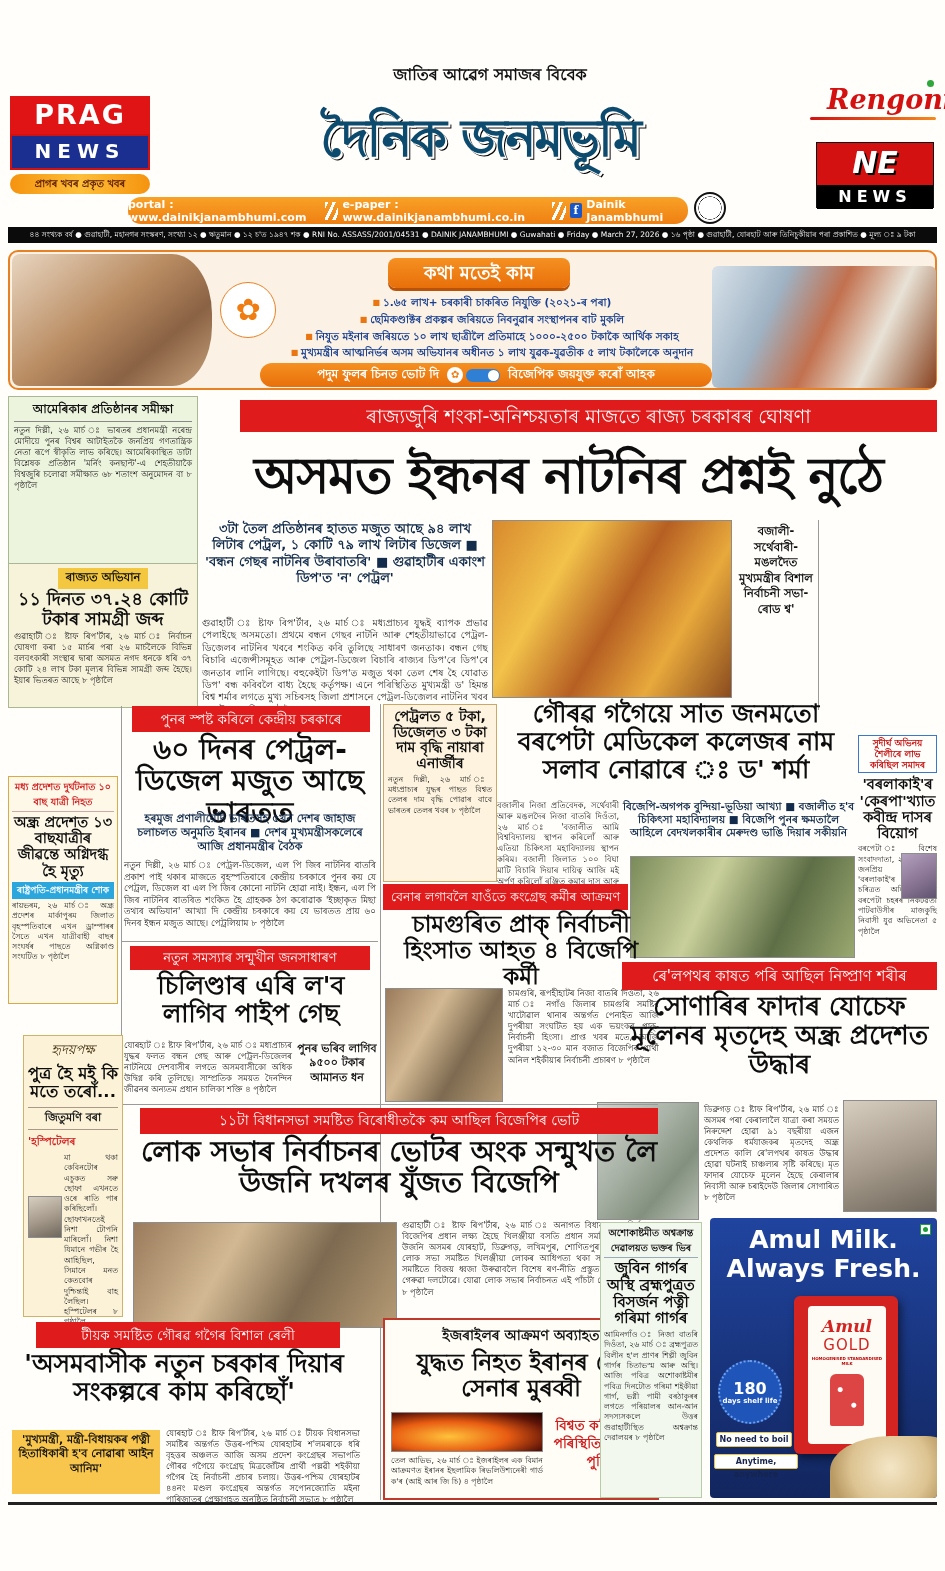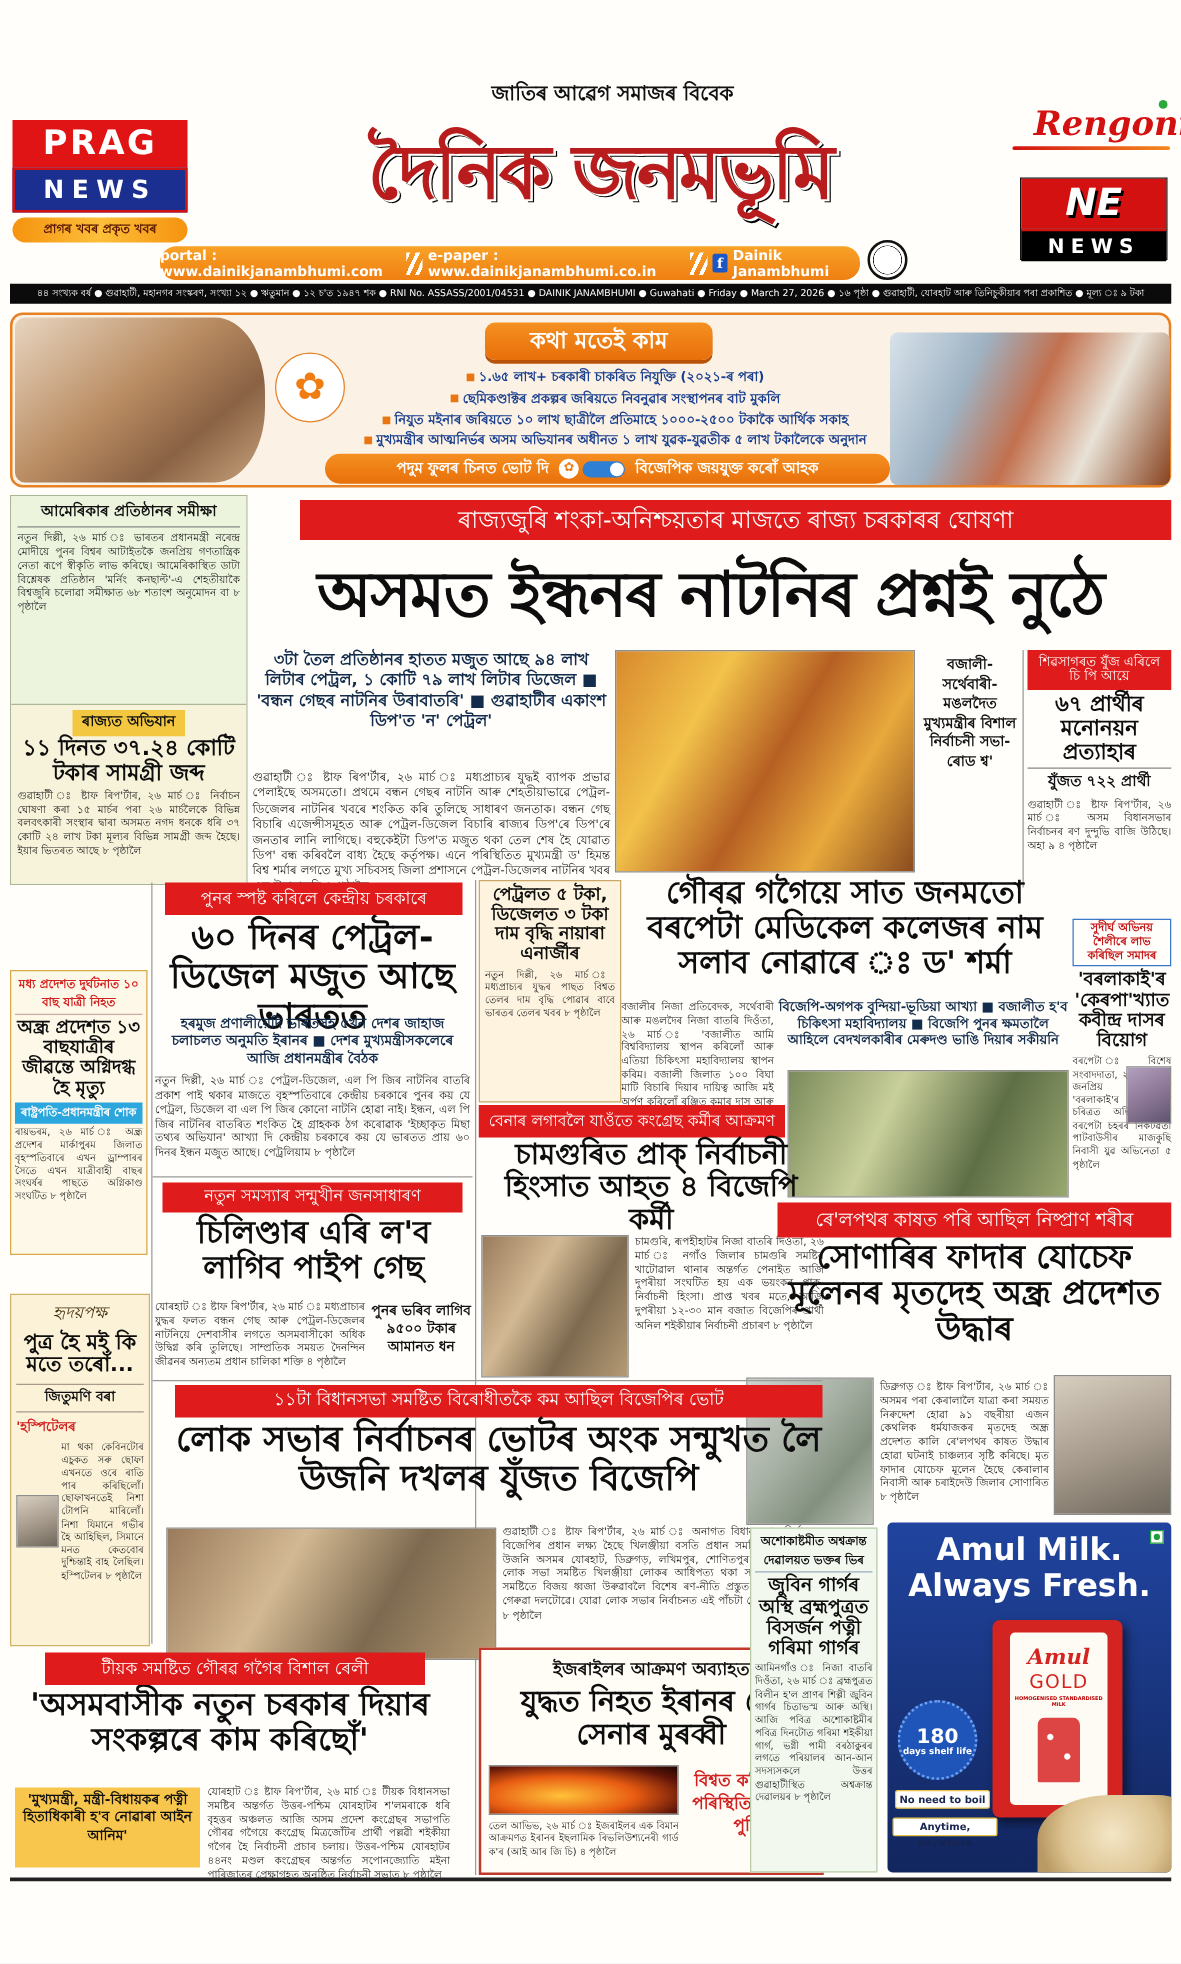--- a/index.html
+++ b/index.html
@@ -35,21 +35,21 @@
 <div id="page">
 
   <div class="abs" style="left:280px;top:62px;width:420px;height:22px;font-size:16px;font-weight:700;text-align:center;">জাতিৰ আৱেগ      সমাজৰ বিবেক</div>
 
   <div class="abs" style="left:10px;top:96px;width:140px;height:104px;">
     <div style="background:#e01414;color:#fff;font-weight:900;font-size:27px;text-align:center;height:38px;line-height:38px;letter-spacing:2px;">PRAG</div>
     <div style="background:#1a2f8f;color:#fff;font-weight:900;font-size:20px;text-align:center;height:32px;line-height:30px;letter-spacing:6px;border:2px solid #d41111;">NEWS</div>
     <div style="background:linear-gradient(90deg,#f5930f,#fdbf3a,#f5930f);color:#5b1a00;font-weight:700;font-size:10px;text-align:center;height:20px;line-height:20px;border-radius:10px;margin-top:4px;">প্ৰাগৰ খবৰ প্ৰকৃত খবৰ</div>
   </div>
 
-  <div class="abs" style="left:150px;top:82px;width:660px;height:114px;font-size:60px;font-weight:900;text-align:center;line-height:112px;letter-spacing:-2px;color:#b91c1c;text-shadow:2px 2px 0 #fff,3px 3px 0 #000;">দৈনিক জনমভূমি</div>
+  <div class="abs" style="left:150px;top:82px;width:660px;height:114px;font-size:52px;font-weight:900;text-align:center;line-height:112px;letter-spacing:-2px;color:#0c4a6e;text-shadow:2px 2px 0 #fff,3px 3px 0 #000;">দৈনিক জনমভূমি</div>
 
   <div class="abs" style="left:810px;top:84px;width:126px;height:54px;text-align:center;">
     <span style="font-family:'DejaVu Serif',serif;font-style:italic;font-weight:900;font-size:27px;color:#d41111;margin-left:17px;">Rengoni</span><span style="font-size:11px;color:#555;font-weight:700;">tv</span>
     <div style="height:3px;background:linear-gradient(90deg,#d41111,#f58a1f);border-radius:2px;margin-top:2px;"></div>
     <div class="abs" style="right:2px;top:-4px;width:7px;height:7px;border-radius:50%;background:#2ea83c;"></div>
   </div>
 
   <div class="abs" style="left:816px;top:142px;width:118px;height:66px;border:1px solid #111;">
     <div style="background:#d41111;color:#fff;font-weight:900;font-style:italic;font-size:30px;text-align:center;height:40px;line-height:40px;text-shadow:2px 2px 0 #000;">NE</div>
     <div style="background:#000;color:#fff;font-weight:800;font-size:16px;text-align:center;height:24px;line-height:24px;letter-spacing:5px;border-top:2px solid #d41111;">NEWS</div>
@@ -103,26 +103,20 @@
   </div>
 
   <div class="abs kick" style="left:240px;top:400px;width:697px;height:32px;font-size:19px;">ৰাজ্যজুৰি শংকা-অনিশ্চয়তাৰ মাজতে ৰাজ্য চৰকাৰৰ ঘোষণা</div>
   <div class="abs hl" style="left:200px;top:436px;width:737px;height:82px;font-size:50px;line-height:80px;letter-spacing:-1px;">অসমত ইন্ধনৰ নাটনিৰ প্ৰশ্নই নুঠে</div>
   <div class="abs deck" style="left:202px;top:521px;width:286px;height:94px;font-size:13px;">৩টা তৈল প্ৰতিষ্ঠানৰ হাতত মজুত আছে ৯৪ লাখ লিটাৰ পেট্ৰল, ১ কোটি ৭৯ লাখ লিটাৰ ডিজেল ■ 'বন্ধন গেছৰ নাটনিৰ উৰাবাতৰি' ■ গুৱাহাটীৰ একাংশ ডিপ'ত 'ন' পেট্ৰল'</div>
   <div class="abs bd" style="left:202px;top:617px;width:286px;height:90px;font-size:9.4px;">গুৱাহাটী ঃ ষ্টাফ ৰিপ'ৰ্টাৰ, ২৬ মাৰ্চ ঃ মধ্যপ্ৰাচ্যৰ যুদ্ধই ব্যাপক প্ৰভাৱ পেলাইছে অসমতো। প্ৰথমে বন্ধন গেছৰ নাটনি আৰু শেহতীয়াভাৱে পেট্ৰল-ডিজেলৰ নাটনিৰ খবৰে শংকিত কৰি তুলিছে সাধাৰণ জনতাক। বন্ধন গেছ বিচাৰি এজেন্সীসমূহত আৰু পেট্ৰল-ডিজেল বিচাৰি ৰাজ্যৰ ডিপ'ৰে ডিপ'ৰে জনতাৰ লানি লাগিছে। বহুকেইটা ডিপ'ত মজুত থকা তেল শেষ হৈ যোৱাত ডিপ' বন্ধ কৰিবলৈ বাধ্য হৈছে কৰ্তৃপক্ষ। এনে পৰিস্থিতিত মুখ্যমন্ত্ৰী ড' হিমন্ত বিশ্ব শৰ্মাৰ লগতে মুখ্য সচিবসহ জিলা প্ৰশাসনে পেট্ৰল-ডিজেলৰ নাটনিৰ খবৰ এক উৰাবাতৰি   ৪ পৃষ্ঠালৈ</div>
   <div class="abs g-crowd photo" style="left:492px;top:520px;width:240px;height:178px;"></div>
   <div class="abs ctr" style="left:736px;top:524px;width:80px;height:184px;font-size:11.5px;font-weight:800;line-height:1.35;">বজালী-সৰ্থেবাৰী-মঙলদৈত মুখ্যমন্ত্ৰীৰ বিশাল নিৰ্বাচনী সভা-ৰোড শ্ব'</div>
   <div class="abs vrule" style="left:818px;top:520px;height:190px;"></div>
 
-  <div class="abs" style="left:822px;top:520px;width:115px;height:192px;">
-    <div class="kick" style="height:30px;font-size:10.5px;">শিৱসাগৰত যুঁজ এৰিলে চি পি আয়ে</div>
-    <div class="hl" style="font-size:17px;margin-top:3px;">৬৭ প্ৰাৰ্থীৰ মনোনয়ন প্ৰত্যাহাৰ</div>
-    <div class="ctr" style="font-size:12px;font-weight:800;border-top:1px solid #888;margin-top:2px;padding-top:1px;">যুঁজত ৭২২ প্ৰাৰ্থী</div>
-    <div class="bd" style="font-size:8.3px;margin-top:2px;">গুৱাহাটী ঃ ষ্টাফ ৰিপ'ৰ্টাৰ, ২৬ মাৰ্চ ঃ অসম বিধানসভাৰ নিৰ্বাচনৰ ৰণ দুন্দুভি বাজি উঠিছে। অহা ৯   ৪ পৃষ্ঠালৈ</div>
-  </div>
 
   <div class="abs hl" style="left:495px;top:700px;width:362px;height:98px;font-size:25px;">গৌৰৱ গগৈয়ে সাত জনমতো বৰপেটা মেডিকেল কলেজৰ নাম সলাব নোৱাৰে ঃ ড' শৰ্মা</div>
   <div class="abs deck" style="left:622px;top:800px;width:233px;height:54px;font-size:10.5px;">বিজেপি-অগপক বুন্দিয়া-ভূডিয়া আখ্যা ■ বজালীত হ'ব চিকিৎসা মহাবিদ্যালয় ■ বিজেপি পুনৰ ক্ষমতালৈ আহিলে বেদখলকাৰীৰ মেৰুদণ্ড ভাঙি দিয়াৰ সকীয়নি</div>
   <div class="abs bd" style="left:497px;top:800px;width:122px;height:78px;font-size:8.2px;">বজালীৰ নিজা প্ৰতিবেদক, সৰ্থেবাৰী আৰু মঙলদৈৰ নিজা বাতৰি দিওঁতা, ২৬ মাৰ্চ ঃ 'বজালীত আমি বিশ্ববিদ্যালয় স্থাপন কৰিলোঁ আৰু এতিয়া চিকিৎসা মহাবিদ্যালয় স্থাপন কৰিম। বজালী জিলাত ১০০ বিঘা মাটি বিচাৰি দিয়াৰ দায়িত্ব আজি মই অৰ্পণ কৰিলোঁ ৰঞ্জিত কুমাৰ দাস আৰু ধৰ্মেশ্বৰ বৰাক। মাটি নিয়াৰ ৬ৰ পৰা ৯ মাহৰ ভিতৰত চিকিৎসা   ৮ পৃষ্ঠালৈ</div>
   <div class="abs g-road photo" style="left:630px;top:856px;width:225px;height:102px;"></div>
 
   <div class="abs" style="left:858px;top:735px;width:79px;height:250px;">
     <div class="ctr" style="border:1.5px solid #3a78c9;color:#c41414;font-weight:800;font-size:9px;padding:2px 1px;line-height:1.2;">সুদীৰ্ঘ অভিনয় শৈলীৰে লাভ কৰিছিল সমাদৰ</div>
     <div class="hl" style="font-size:14.5px;margin-top:3px;">'বৰলাকাই'ৰ 'কেৰপা'খ্যাত কবীন্দ্ৰ দাসৰ বিয়োগ</div>
     <div style="margin-top:3px;">
@@ -166,21 +160,21 @@
   <div class="abs g-mourn photo" style="left:597px;top:1102px;width:102px;height:118px;"></div>
   <div class="abs bd" style="left:704px;top:1104px;width:135px;height:112px;font-size:8.3px;">ডিব্ৰুগড় ঃ ষ্টাফ ৰিপ'ৰ্টাৰ, ২৬ মাৰ্চ ঃ অসমৰ পৰা কেৰালালৈ যাত্ৰা কৰা সময়ত নিৰুদ্দেশ হোৱা ৯১ বছৰীয়া এজন কেথলিক ধৰ্মযাজকৰ মৃতদেহ অন্ধ্ৰ প্ৰদেশত কালি ৰে'লপথৰ কাষত উদ্ধাৰ হোৱা ঘটনাই চাঞ্চল্যৰ সৃষ্টি কৰিছে। মৃত ফাদাৰ যোচেফ মূলেন হৈছে কেৰালাৰ নিবাসী আৰু চৰাইদেউ জিলাৰ সোণাৰিত   ৮ পৃষ্ঠালৈ</div>
   <div class="abs g-portrait photo" style="left:843px;top:1100px;width:94px;height:112px;"></div>
 
   <div class="abs hrule" style="left:122px;top:1104px;width:536px;"></div>
   <div class="abs kick" style="left:140px;top:1108px;width:518px;height:26px;font-size:14px;">১১টা বিধানসভা সমষ্টিত বিৰোধীতকৈ কম আছিল বিজেপিৰ ভোট</div>
   <div class="abs hl" style="left:140px;top:1136px;width:518px;height:82px;font-size:28px;">লোক সভাৰ নিৰ্বাচনৰ ভোটৰ অংক সন্মুখত লৈ উজনি দখলৰ যুঁজত বিজেপি</div>
   <div class="abs g-people photo" style="left:133px;top:1222px;width:264px;height:106px;"></div>
   <div class="abs bd" style="left:402px;top:1220px;width:256px;height:98px;font-size:8.4px;">গুৱাহাটী ঃ ষ্টাফ ৰিপ'ৰ্টাৰ, ২৬ মাৰ্চ ঃ অনাগত বিধানসভাৰ নিৰ্বাচনত বিজেপিৰ প্ৰধান লক্ষ্য হৈছে খিলঞ্জীয়া বসতি প্ৰধান সমষ্টিসমূহ। বিশেষকৈ উজনি অসমৰ যোৰহাট, ডিব্ৰুগড়, লখিমপুৰ, শোণিতপুৰ আৰু কাজিৰঙা লোক সভা সমষ্টিত খিলঞ্জীয়া লোকৰ আধিপত্য থকা সকলো বিধানসভা সমষ্টিতে বিজয় ধ্বজা উৰুৱাবলৈ বিশেষ ৰণ-নীতি প্ৰস্তুত কৰি উলিয়াইছে গেৰুৱা দলটোৱে। যোৱা লোক সভাৰ নিৰ্বাচনত এই পাঁচটা লোক সভা সমষ্টিৰ   ৮ পৃষ্ঠালৈ</div>
 
-  <div class="abs" style="left:8px;top:1035px;width:112px;height:282px;background:#fbf2d8;border:1px solid #d0b268;padding:4px;">
+  <div class="abs" style="left:23px;top:1035px;width:100px;height:282px;background:#fbf2d8;border:1px solid #d0b268;padding:4px;">
     <div class="ctr" style="font-family:'DejaVu Serif',serif;font-style:italic;font-size:13px;color:#44310e;">হৃদয়পক্ষ</div>
     <div class="hl" style="font-size:16.5px;margin-top:4px;">পুত্ৰ হৈ মই কি মতে তৰোঁ...</div>
     <div class="ctr" style="font-size:11px;font-weight:800;border-top:1px solid #a98;border-bottom:1px solid #a98;margin-top:5px;padding:1px;">জিতুমণি বৰা</div>
     <div style="color:#d21f1f;font-weight:800;font-size:10.5px;margin-top:4px;">'হস্পিটেলৰ</div>
     <div class="abs g-portrait photo" style="left:4px;top:160px;width:34px;height:42px;"></div>
     <div class="bd" style="font-size:7.8px;margin-top:2px;padding-left:36px;min-height:44px;">মা থকা কেবিনটোৰ এচুকত সৰু ছোফা এখনতে ওৰে ৰাতি পাৰ কৰিছিলোঁ। ছোফাখনতেই নিশা টোপনি মাৰিলোঁ। নিশা যিমানে গভীৰ হৈ আহিছিল, সিমানে মনত কেতবোৰ দুশ্চিন্তাই বাহ লৈছিল। হস্পিটেলৰ   ৮ পৃষ্ঠালৈ</div>
   </div>
 
   <div class="abs hl" style="left:8px;top:1350px;width:352px;height:76px;font-size:25px;">'অসমবাসীক নতুন চৰকাৰ দিয়াৰ সংকল্পৰে কাম কৰিছোঁ'</div>
   <div class="abs kick" style="left:36px;top:1322px;width:304px;height:26px;font-size:13.5px;">টীয়ক সমষ্টিত গৌৰৱ গগৈৰ বিশাল ৰেলী</div>

